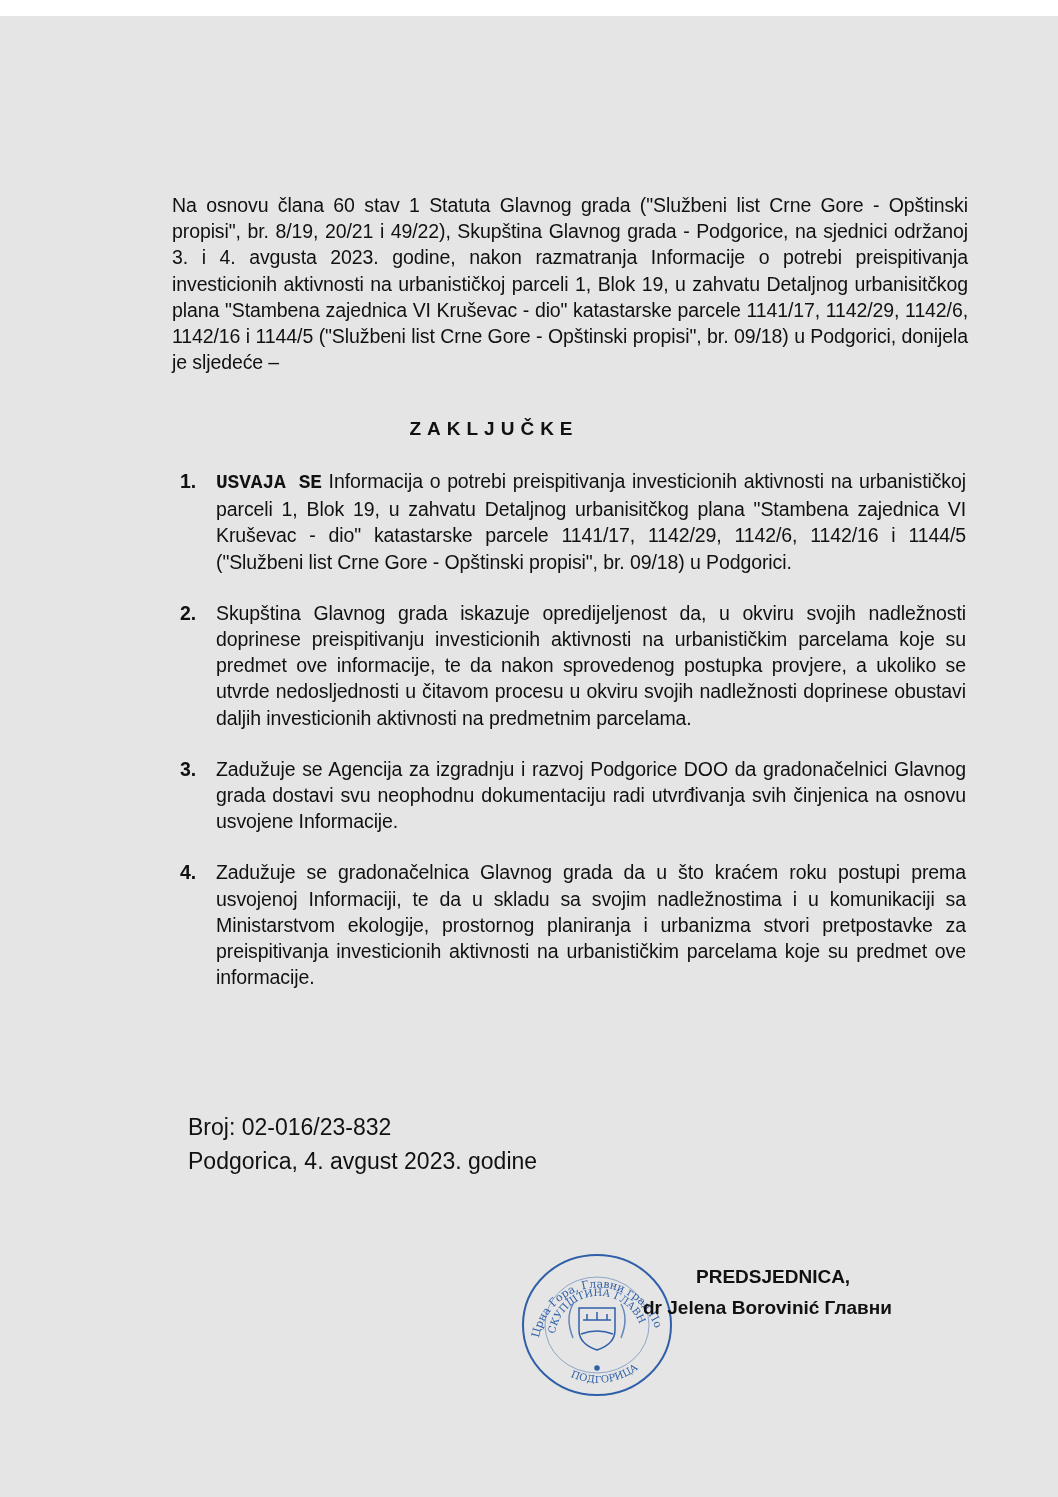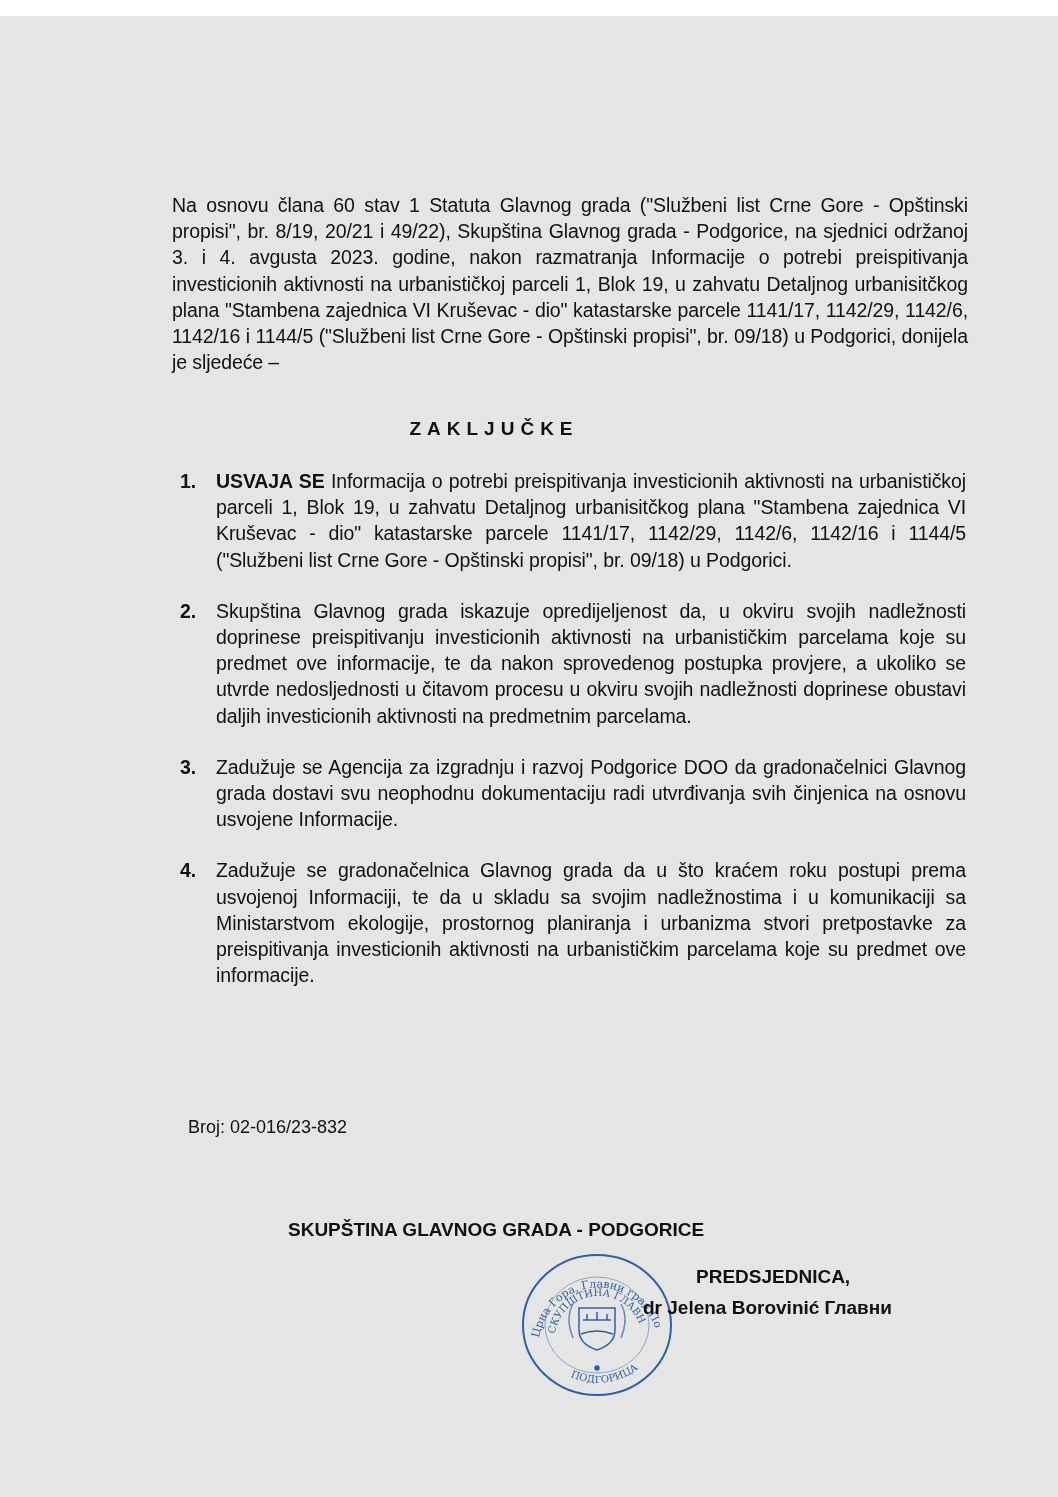--- a/index.html
+++ b/index.html
@@ -7,22 +7,22 @@
            font-family: "Liberation Sans", sans-serif; color: #111; }
     .page { position: absolute; left: 0; top: 0; width: 1058px; height: 1497px; background: #e5e5e5; margin-top: 16px; }
     .intro { position: absolute; left: 172px; top: 176px; width: 796px;
              font-size: 19.5px; line-height: 26.2px; text-align: justify; letter-spacing: -0.1px; }
     .title { position: absolute; left: 0; width: 988px; top: 402px; text-align: center;
              font-weight: bold; font-size: 19px; letter-spacing: 6px; }
     .items { position: absolute; left: 180px; top: 452px; width: 786px; margin: 0; padding: 0; list-style: none; }
     .item { position: relative; padding-left: 36px; font-size: 19.5px; line-height: 26.2px;
             text-align: justify; margin-bottom: 25px; letter-spacing: -0.1px; }
     .item .num { position: absolute; left: 0; top: 0; font-weight: bold; }
-    .item .lead { font-weight: bold; }
-    .meta { position: absolute; left: 188px; top: 1094px; font-size: 18px; line-height: 34px; }
+    .item .lead { font-weight: bold; font-family: Liberation Mono, monospace; }
+    .meta { position: absolute; left: 188px; top: 1094px; font-size: 23px; line-height: 34px; }
     .org { position: absolute; left: 288px; top: 1203px; font-size: 19px; font-weight: bold; }
     .role { position: absolute; left: 696px; top: 1250px; font-size: 19px; font-weight: bold; text-align: center; }
     .name { position: absolute; left: 643px; top: 1281px; font-size: 19px; font-weight: bold; }
     .stamp { position: absolute; left: 517px; top: 1234px; width: 160px; height: 150px; }
   </style>
 </head>
 <body>
 
 <div class="page">
 
@@ -44,23 +44,23 @@
       <span>Zadužuje se Agencija za izgradnju i razvoj Podgorice DOO da gradonačelnici Glavnog grada dostavi svu neophodnu dokumentaciju radi utvrđivanja svih činjenica na osnovu usvojene Informacije.</span>
     </li>
     <li class="item">
       <span class="num">4.</span>
       <span>Zadužuje se gradonačelnica Glavnog grada da u što kraćem roku postupi prema usvojenoj Informaciji, te da u skladu sa svojim nadležnostima i u komunikaciji sa Ministarstvom ekologije, prostornog planiranja i urbanizma stvori pretpostavke za preispitivanja investicionih aktivnosti na urbanističkim parcelama koje su predmet ove informacije.</span>
     </li>
   </ol>
 
   <div class="meta">
     <div>Broj: 02-016/23-832</div>
+    <div>Podgorica, 4. avgust 2023. godine</div>
   </div>
 
-  <div class="org">SKUPŠTINA GLAVNOG GRADA - PODGORICE</div>
 
   <svg class="stamp" viewBox="0 0 160 150">
     <defs>
       <path id="stampArcTop" d="M 22 88 A 60 60 0 0 1 138 78"></path>
       <path id="stampArcInner" d="M 38 84 A 44 44 0 0 1 124 78"></path>
       <path id="stampArcBottom" d="M 40 118 A 58 50 0 0 0 122 118"></path>
     </defs>
     <ellipse cx="80" cy="75" rx="74" ry="70" fill="none" stroke="#2f5fa8" stroke-width="2"></ellipse>
     <ellipse cx="80" cy="75" rx="52" ry="48" fill="none" stroke="#2f5fa8" stroke-width="0.8" opacity="0.6"></ellipse>
     <text font-size="11" fill="#2f5fa8" font-family="DejaVu Serif, serif">

